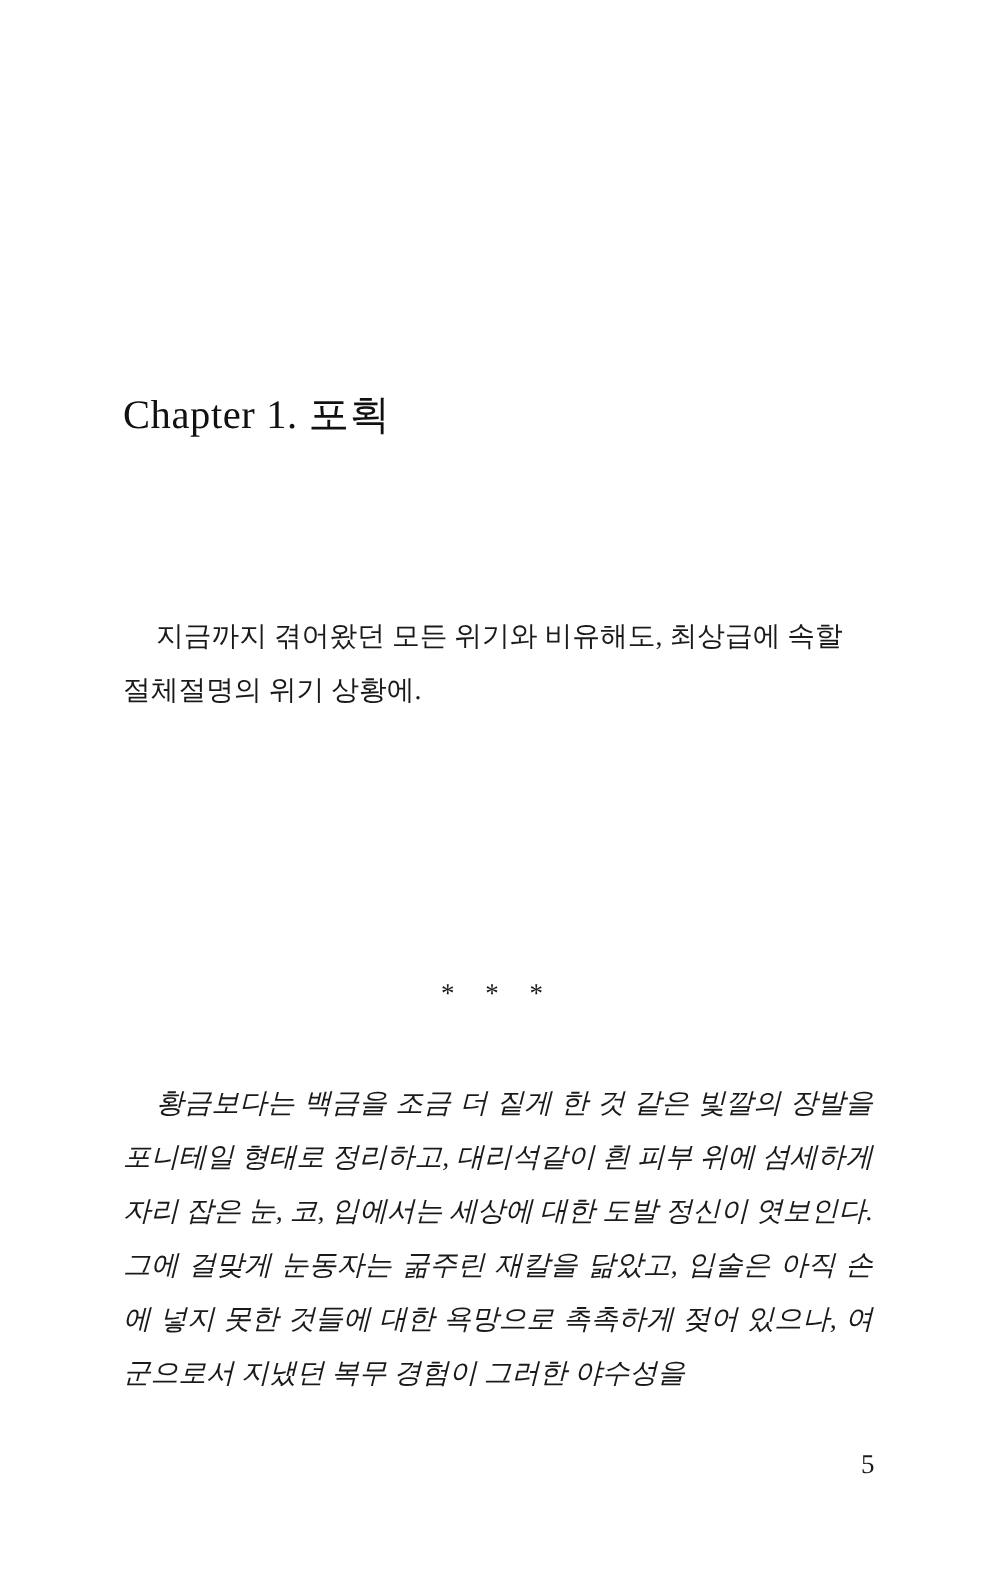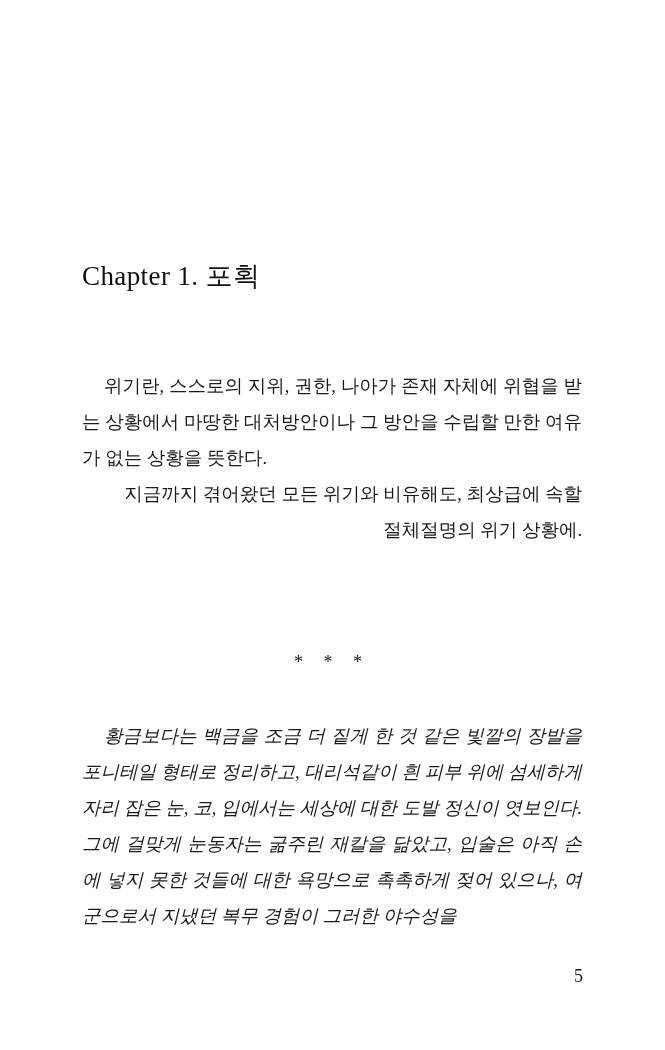--- a/index.html
+++ b/index.html
@@ -44,21 +44,22 @@
     margin: 0 0 0 0;
     font-size: 18.5px;
     line-height: 36px;
     text-align: justify;
     text-justify: inter-character;
     text-indent: 22px;
     color: #1a1a1a;
     word-break: break-all;
   }
   .para.last-short {
-    text-align: right;
+    text-align: left;
+    margin-top: 39px;
   }
   .divider {
     position: absolute;
     left: 82px;
     top: 652px;
     width: 500px;
     text-align: center;
     font-size: 18px;
     letter-spacing: 8px;
     color: #1a1a1a;
@@ -79,21 +80,20 @@
   }
 </style>
 </head>
 <body>
 
 <div class="page">
 
   <div class="chapter-title">Chapter 1. 포획</div>
 
   <div class="body-block">
-    <p class="para">위기란, 스스로의 지위, 권한, 나아가 존재 자체에 위협을 받는 상황에서 마땅한 대처방안이나 그 방안을 수립할 만한 여유가 없는 상황을 뜻한다.</p>
     <p class="para last-short">지금까지 겪어왔던 모든 위기와 비유해도, 최상급에 속할 절체절명의 위기 상황에.</p>
   </div>
 
   <div class="divider">* * *</div>
 
   <div class="body-block-2">
     <p class="para">황금보다는 백금을 조금 더 짙게 한 것 같은 빛깔의 장발을 포니테일 형태로 정리하고, 대리석같이 흰 피부 위에 섬세하게 자리 잡은 눈, 코, 입에서는 세상에 대한 도발 정신이 엿보인다. 그에 걸맞게 눈동자는 굶주린 재칼을 닮았고, 입술은 아직 손에 넣지 못한 것들에 대한 욕망으로 촉촉하게 젖어 있으나, 여군으로서 지냈던 복무 경험이 그러한 야수성을</p>
   </div>
 
   <div class="page-number">5</div>

